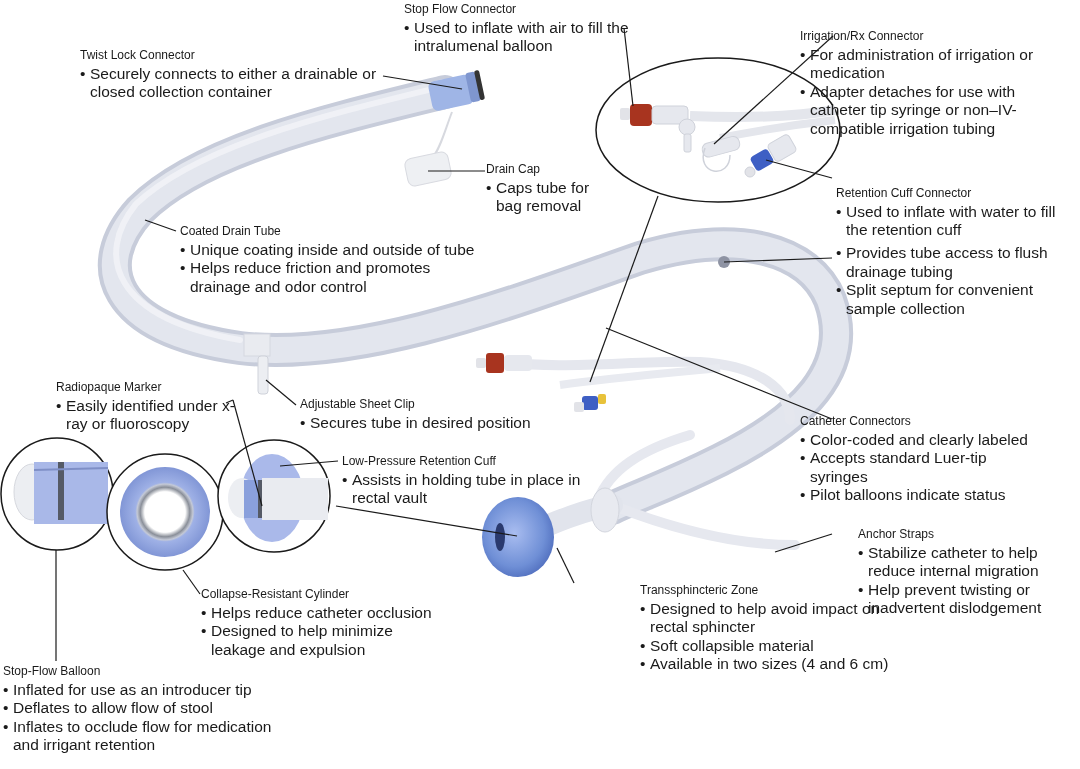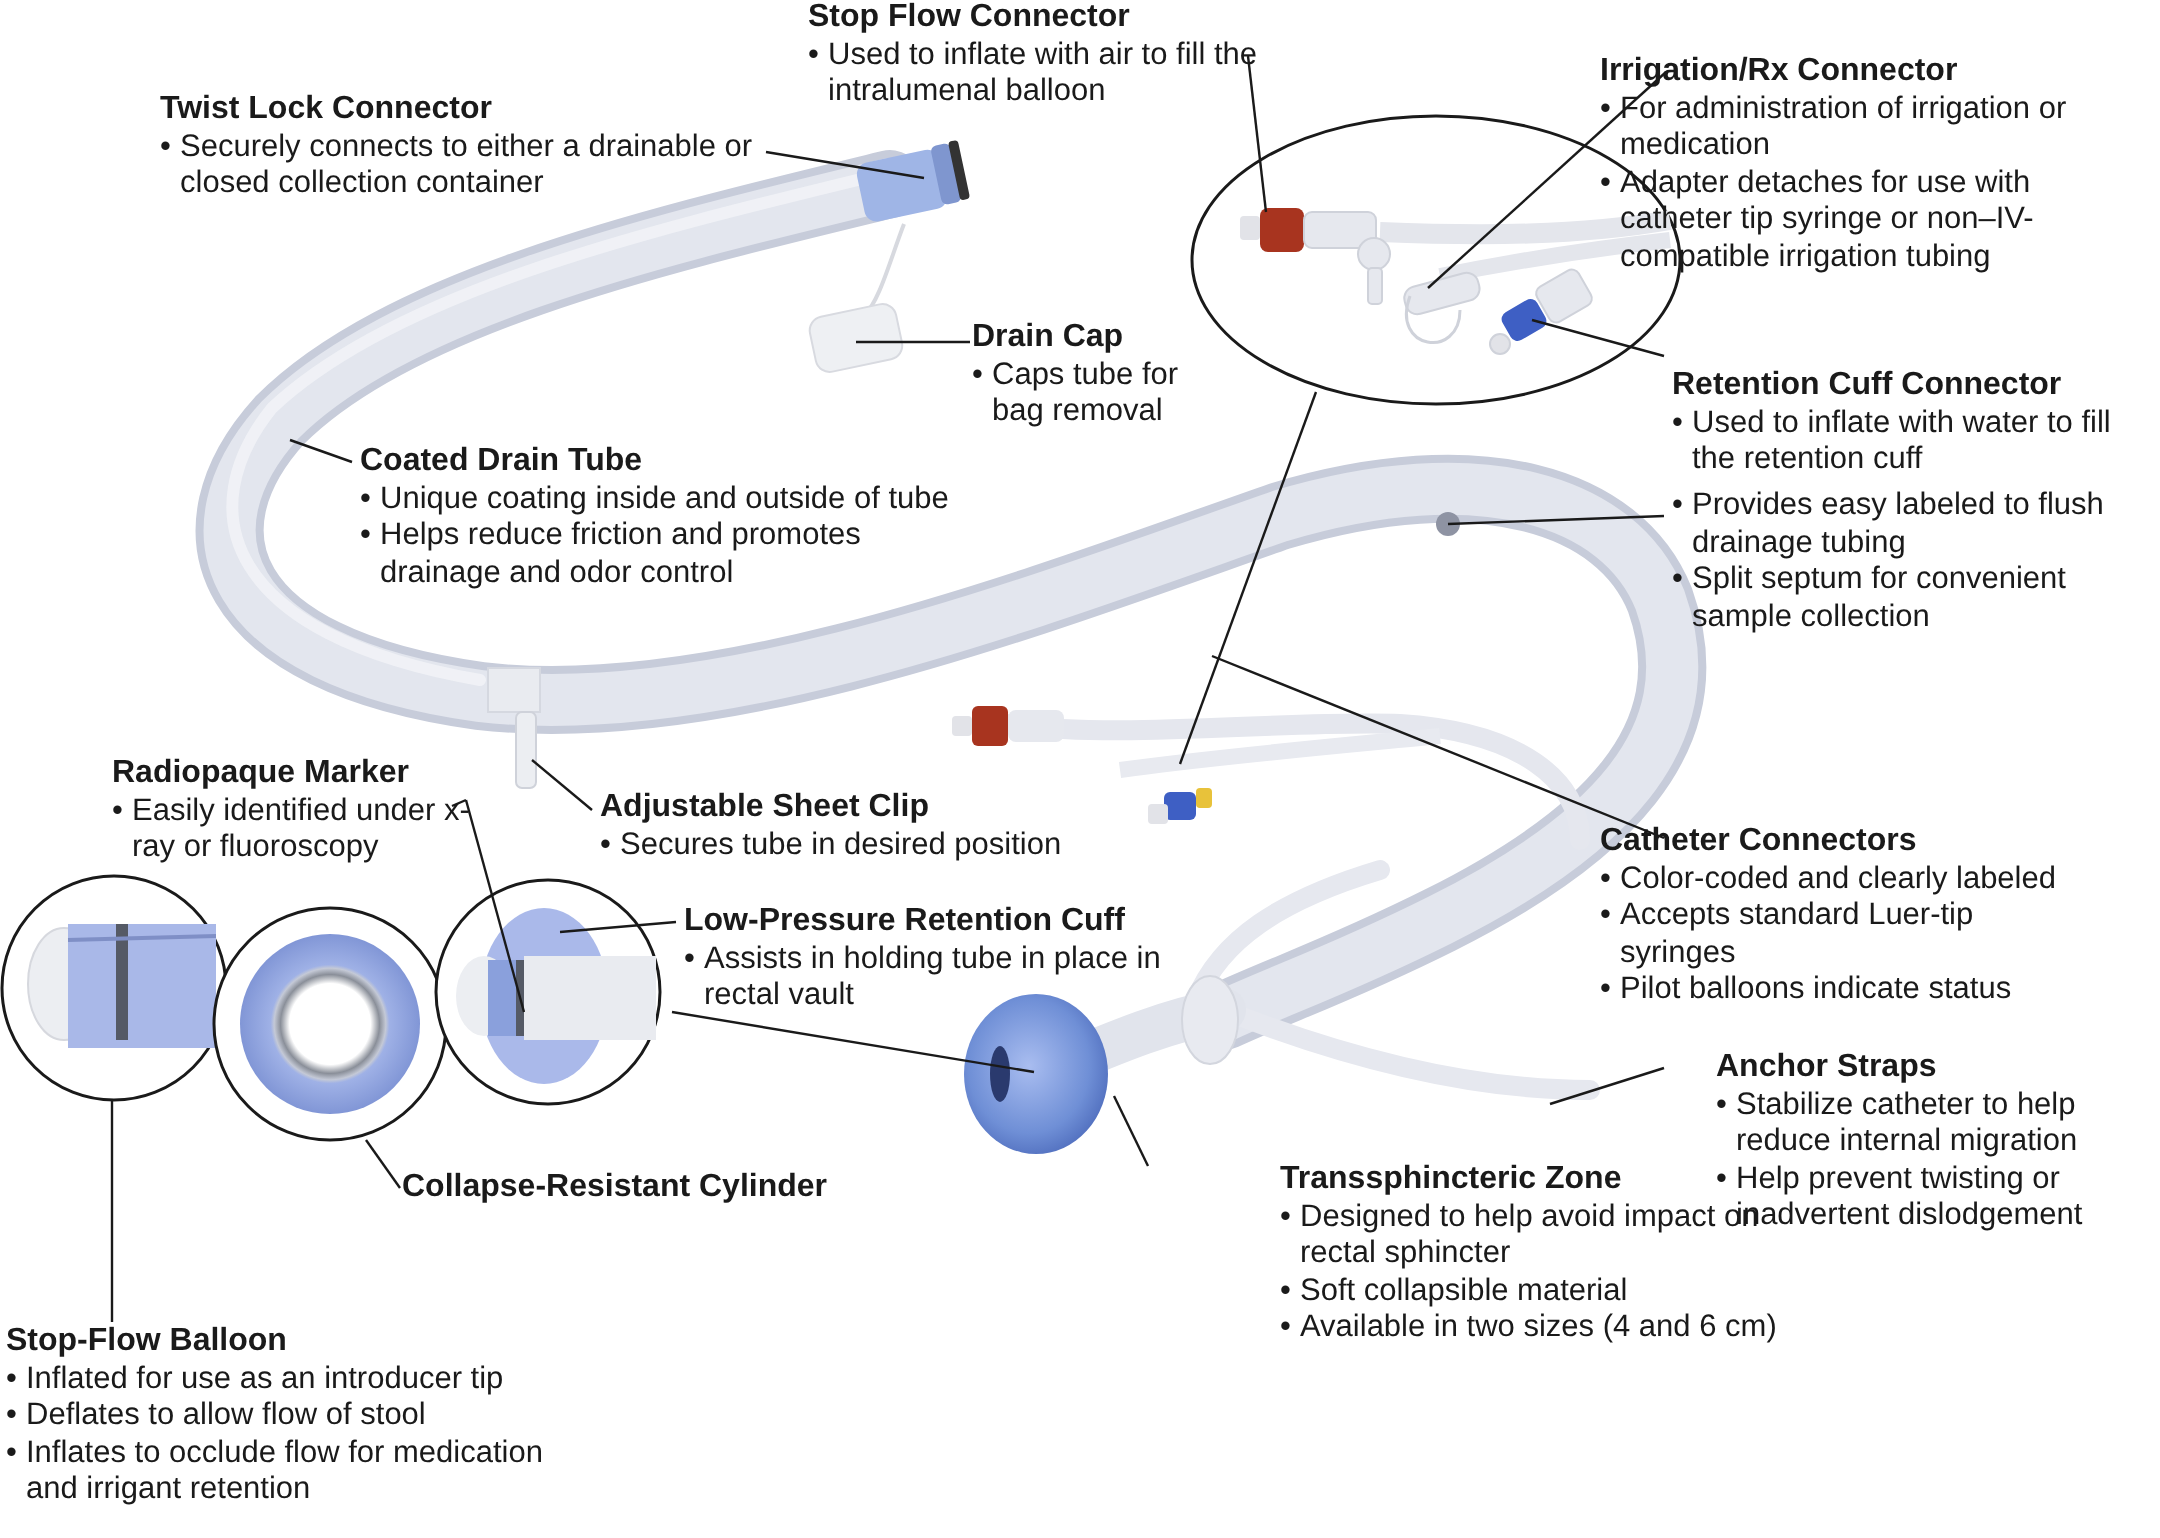--- a/index.html
+++ b/index.html
@@ -1,20 +1,20 @@
 <!DOCTYPE html>
 <html><head>
 <meta charset="utf-8">
 <style>
   html, body { margin:0; padding:0; background:#ffffff; }
   body { width:1080px; height:769px; position:relative; overflow:hidden;
          font-family:"Liberation Sans", sans-serif; color:#1a1a1a; }
   #art { position:absolute; left:0; top:0; width:1080px; height:769px; }
   .callout { position:absolute; font-size:15.5px; line-height:18.6px; }
-  .callout .title { font-weight:bold; font-size:16px; display:block; }
+  .callout .title { font-weight:normal; font-size:12px; display:block; }
   .callout ul { list-style:none; margin:0; padding:0; }
   .callout li { position:relative; padding-left:10px; }
   .callout li::before { content:"\2022"; position:absolute; left:0; top:0; }
 </style>
 </head>
 <body>
 
 <svg id="art" viewBox="0 0 1080 769">
   <defs>
     <linearGradient id="tubeGrad" x1="0" y1="0" x2="0" y2="1">
@@ -187,21 +187,21 @@
 <div class="callout" style="left:180px; top:222px; width:340px;">
   <span class="title">Coated Drain Tube</span>
   <ul>
     <li>Unique coating inside and outside of tube</li>
     <li style="width:290px;">Helps reduce friction and promotes drainage and odor control</li>
   </ul>
 </div>
 
 <div class="callout" style="left:836px; top:244px; width:240px;">
   <ul>
-    <li>Provides easy labeled to flush drainage tubing</li>
+    <li>Provides tube access to flush drainage tubing</li>
     <li style="width:200px;">Split septum for convenient sample collection</li>
   </ul>
 </div>
 
 <div class="callout" style="left:56px; top:378px; width:180px;">
   <span class="title">Radiopaque Marker</span>
   <ul>
       <li>Easily identified under x-ray or fluoroscopy</li>
     </ul>
 </div>
@@ -232,20 +232,24 @@
 <div class="callout" style="left:846px; top:525px; width:230px;margin-left:12px;">
   <span class="title">Anchor Straps</span>
   <ul>
     <li>Stabilize catheter to help reduce internal migration</li>
     <li>Help prevent twisting or inadvertent dislodgement</li>
   </ul>
 </div>
 
 <div class="callout" style="left:201px; top:585px; width:260px;">
   <span class="title">Collapse-Resistant Cylinder</span>
+  <ul>
+    <li>Helps reduce catheter occlusion</li>
+    <li style="width:210px;">Designed to help minimize leakage and expulsion</li>
+  </ul>
 </div>
 
 <div class="callout" style="left:596px; top:581px; width:275px;margin-left:44px;">
   <span class="title">Transsphincteric Zone</span>
   <ul>
     <li>Designed to help avoid impact on rectal sphincter</li>
     <li>Soft collapsible material</li>
     <li>Available in two sizes (4 and 6 cm)</li>
   </ul>
 </div>

